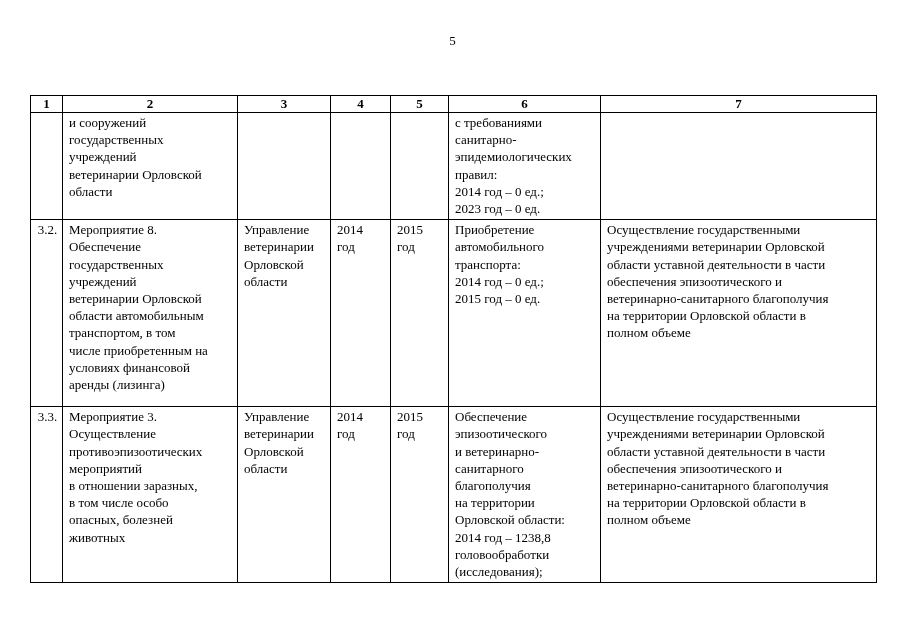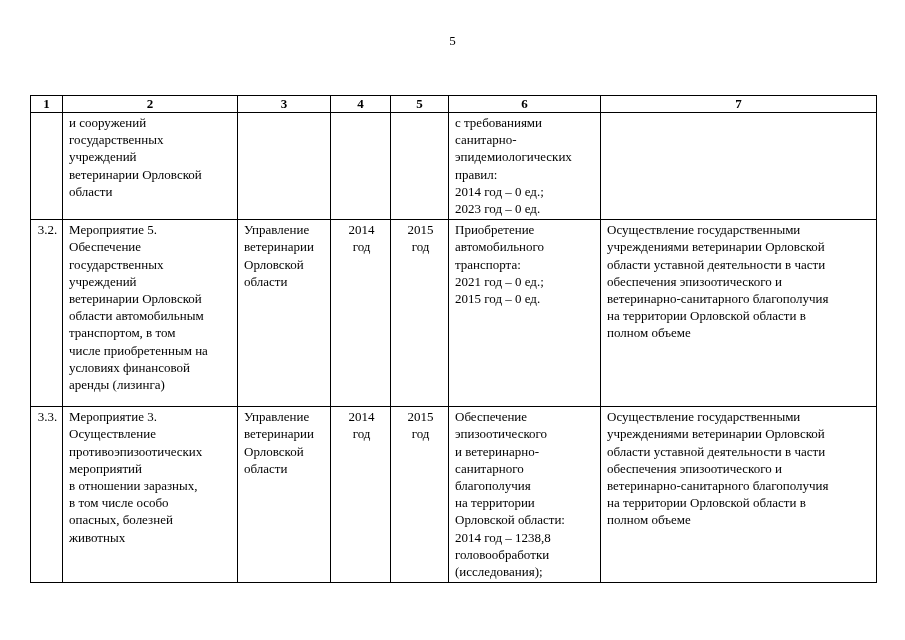--- a/index.html
+++ b/index.html
@@ -53,21 +53,21 @@
     tr.header-row td {
       text-align: center;
       font-weight: bold;
       padding: 0 2px 1px 2px;
       white-space: nowrap;
       height: 16px;
       line-height: 15px;
     }
 
     td.c-num { padding-left: 4px; text-align: center; }
-    td.c-year { text-align: center; padding-left: 2px; padding-right: 2px; }
+    td.c-year { text-align: left; padding-left: 2px; padding-right: 2px; }
 
     tr.row-0 td { height: 106px; margin-top: 32px; }
     tr.row-1 td { height: 187px; }
     tr.row-2 td { height: 176px; }
   </style>
 </head>
 <body>
 
 <div class="page">
 
@@ -109,42 +109,42 @@
 санитарно-
 эпидемиологических
 правил:
 2014 год – 0 ед.;
 2023 год – 0 ед.</td>
       <td></td>
     </tr>
 
     <tr class="row-1">
       <td class="c-num">3.2.</td>
-      <td>Мероприятие 5.
+      <td>Мероприятие 8.
 Обеспечение
 государственных
 учреждений
 ветеринарии Орловской
 области автомобильным
 транспортом, в том
 числе приобретенным на
 условиях финансовой
 аренды (лизинга)</td>
       <td>Управление
 ветеринарии
 Орловской
 области</td>
       <td class="c-year">2014
 год</td>
       <td class="c-year">2015
 год</td>
       <td>Приобретение
 автомобильного
 транспорта:
-2021 год – 0 ед.;
+2014 год – 0 ед.;
 2015 год – 0 ед.</td>
       <td>Осуществление государственными
 учреждениями ветеринарии Орловской
 области уставной деятельности в части
 обеспечения эпизоотического и
 ветеринарно-санитарного благополучия
 на территории Орловской области в
 полном объеме</td>
     </tr>
 

